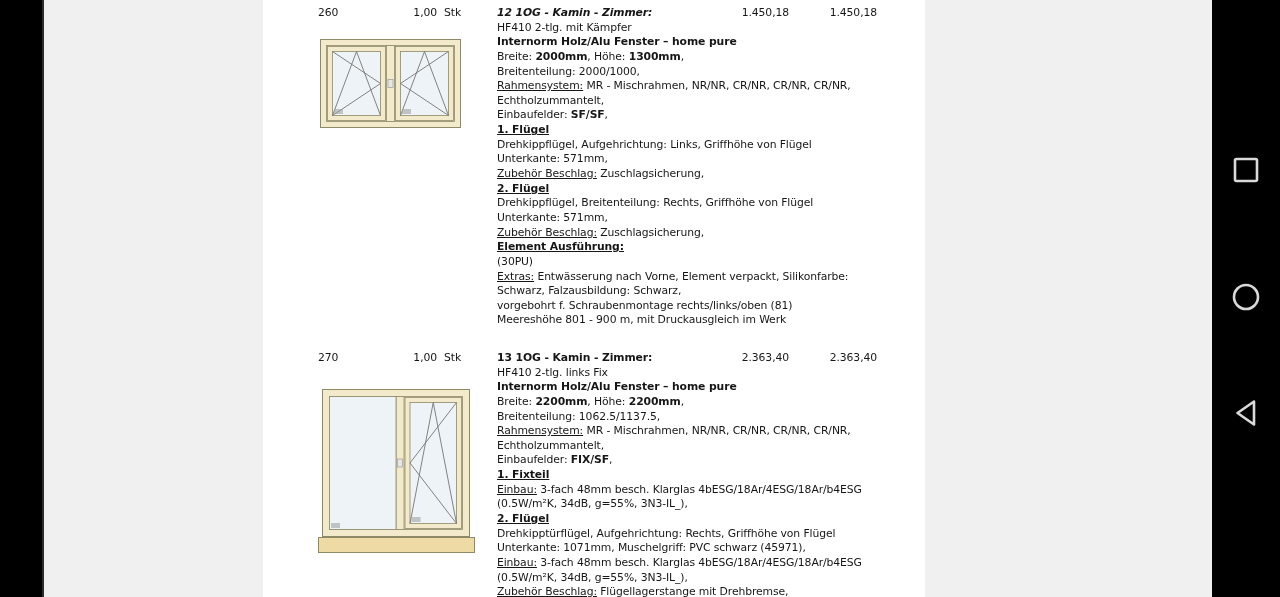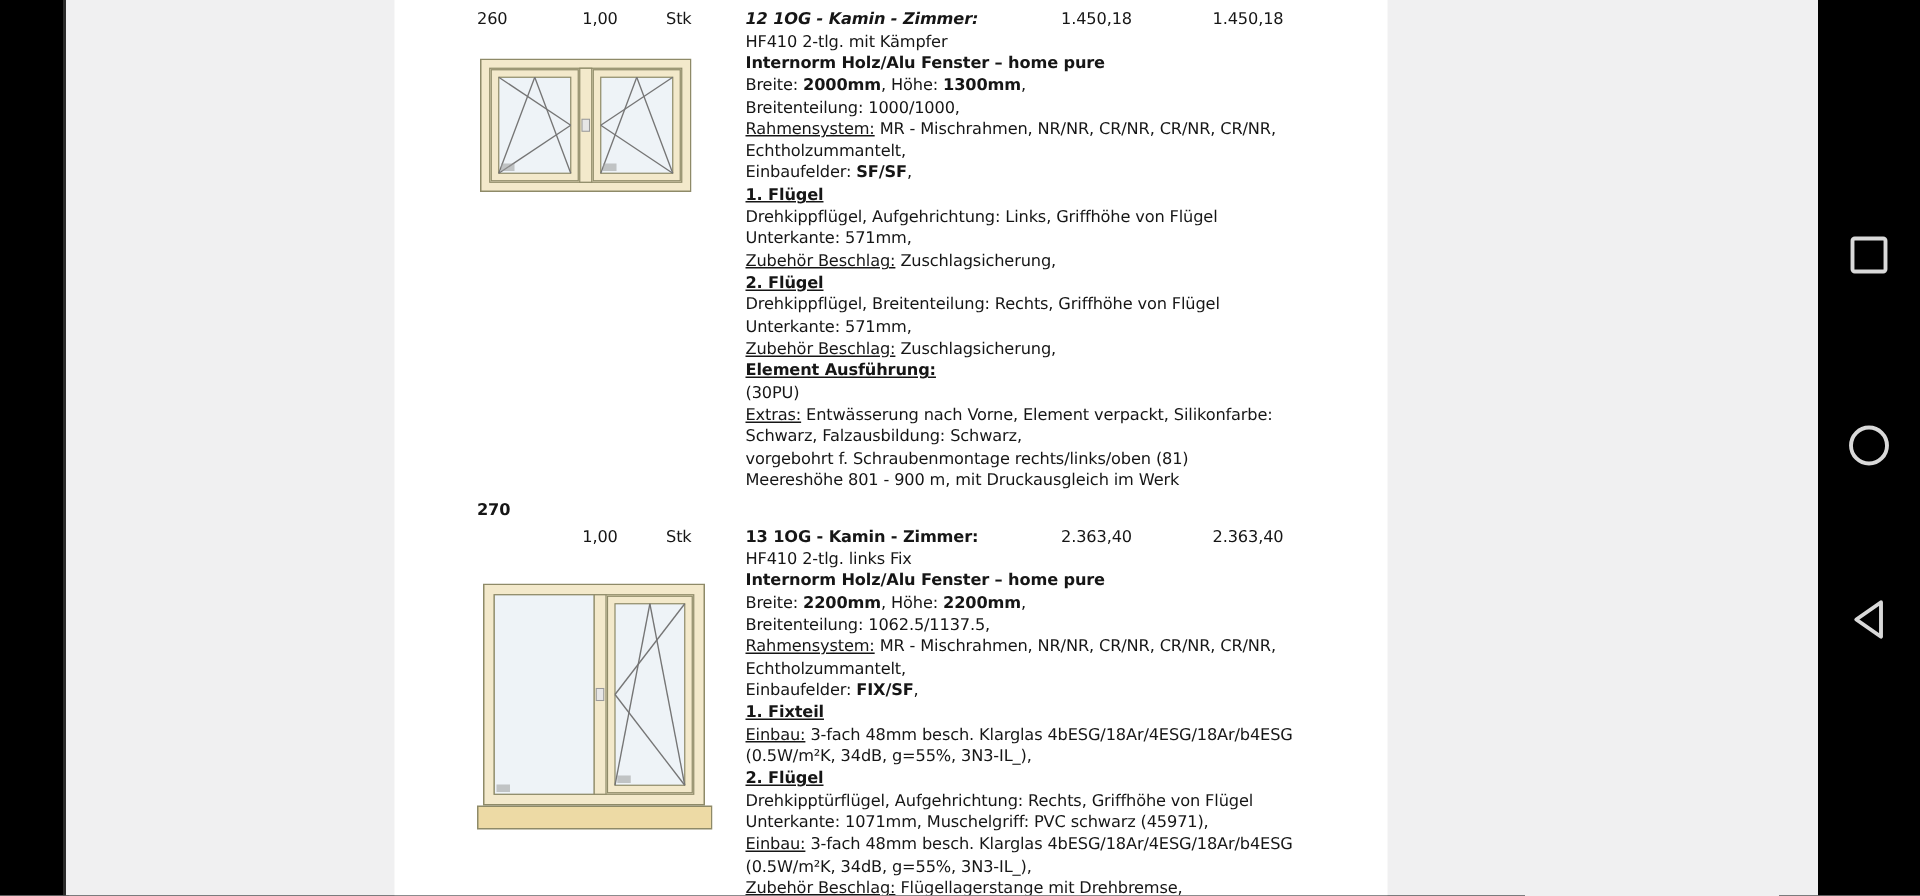--- a/index.html
+++ b/index.html
@@ -17,21 +17,21 @@
     position:absolute; left:46px; top:0; width:1166px; height:597px;
     background:#f0f0f1;
   }
   .doc-page {
     position:absolute; left:217px; top:0; width:662px; height:597px;
     background:#ffffff; overflow:hidden; color:#161616;
   }
   .abs { position:absolute; white-space:nowrap; }
   .doc-text { font-size:10.8px; line-height:14.65px; letter-spacing:-0.1px; }
   .bold { font-weight:bold; }
-  .tar { text-align:center; }
+  .tar { text-align:right; }
   .lines-block { position:absolute; }
   .doc-line { height:14.65px; line-height:14.65px; font-size:10.8px; letter-spacing:-0.1px; white-space:nowrap; }
   .seg-b { font-weight:bold; }
   .seg-u { text-decoration:underline; }
   .seg-bu { font-weight:bold; text-decoration:underline; }
   .nav-bar {
     position:absolute; right:0; top:0; width:68px; height:597px; background:#000;
   }
   .nav-btn {
     position:absolute; left:0; width:68px; height:56px; background:transparent;
@@ -51,21 +51,21 @@
         <div class="abs doc-text" style="left: 55px; top: 6px;">260</div>
         <div class="abs doc-text tar" style="left: 100px; width: 74px; top: 6px;">1,00</div>
         <div class="abs doc-text" style="left: 181px; top: 6px;">Stk</div>
         <div class="abs doc-text bold" style="left: 234px; top: 6px; font-style: italic;">12 1OG - Kamin - Zimmer:</div>
         <div class="abs doc-text tar" style="left: 410px; width: 116px; top: 6px;">1.450,18</div>
         <div class="abs doc-text tar" style="left: 524px; width: 90px; top: 6px;">1.450,18</div>
         <div class="lines-block" style="left: 234px; top: 20.65px;">
           <div class="doc-line"><span>HF410 2-tlg. mit Kämpfer</span></div>
           <div class="doc-line"><span class="seg-b">Internorm Holz/Alu Fenster – home pure</span></div>
           <div class="doc-line"><span>Breite: </span><span class="seg-b">2000mm</span><span>, Höhe: </span><span class="seg-b">1300mm</span><span>,</span></div>
-          <div class="doc-line"><span>Breitenteilung: 1000/1000,</span></div>
+          <div class="doc-line"><span>Breitenteilung: 2000/1000,</span></div>
           <div class="doc-line"><span class="seg-u">Rahmensystem:</span><span> MR - Mischrahmen, NR/NR, CR/NR, CR/NR, CR/NR,</span></div>
           <div class="doc-line"><span>Echtholzummantelt,</span></div>
           <div class="doc-line"><span>Einbaufelder: </span><span class="seg-b">SF/SF</span><span>,</span></div>
           <div class="doc-line"><span class="seg-bu">1. Flügel</span></div>
           <div class="doc-line"><span>Drehkippflügel, Aufgehrichtung: Links, Griffhöhe von Flügel</span></div>
           <div class="doc-line"><span>Unterkante: 571mm,</span></div>
           <div class="doc-line"><span class="seg-u">Zubehör Beschlag:</span><span> Zuschlagsicherung,</span></div>
           <div class="doc-line"><span class="seg-bu">2. Flügel</span></div>
           <div class="doc-line"><span>Drehkippflügel, Breitenteilung: Rechts, Griffhöhe von Flügel</span></div>
           <div class="doc-line"><span>Unterkante: 571mm,</span></div>
@@ -90,21 +90,21 @@
           <rect x="14" y="70" width="9" height="5" fill="#9a9a9a" opacity="0.55"></rect>
           <rect x="75.5" y="7.5" width="58" height="74" fill="#f3e9cb" stroke="#8e8a68" stroke-width="0.8"></rect>
           <rect x="80.5" y="12.5" width="48" height="64" fill="#eef3f7" stroke="#8e8a68" stroke-width="0.8"></rect>
           <line x1="80.5" y1="76.5" x2="104.5" y2="12.5" stroke="#757575" stroke-width="0.9"></line>
           <line x1="128.5" y1="76.5" x2="104.5" y2="12.5" stroke="#757575" stroke-width="0.9"></line>
           <line x1="128.5" y1="12.5" x2="80.5" y2="44.5" stroke="#757575" stroke-width="0.9"></line>
           <line x1="128.5" y1="76.5" x2="80.5" y2="44.5" stroke="#757575" stroke-width="0.9"></line>
           <rect x="82" y="70" width="9" height="5" fill="#9a9a9a" opacity="0.55"></rect>
           <rect x="68" y="40.5" width="5" height="8" fill="#e6e6e6" stroke="#9a9a9a" stroke-width="0.7"></rect>
         </svg>
-        <div class="abs doc-text" style="left: 55px; top: 333px; font-weight: bold;">270</div>
+        <div class="abs doc-text" style="left: 55px; top: 351px;">270</div>
         <div class="abs doc-text tar" style="left: 100px; width: 74px; top: 351px;">1,00</div>
         <div class="abs doc-text" style="left: 181px; top: 351px;">Stk</div>
         <div class="abs doc-text bold" style="left: 234px; top: 351px;">13 1OG - Kamin - Zimmer:</div>
         <div class="abs doc-text tar" style="left: 410px; width: 116px; top: 351px;">2.363,40</div>
         <div class="abs doc-text tar" style="left: 524px; width: 90px; top: 351px;">2.363,40</div>
         <div class="lines-block" style="left: 234px; top: 365.65px;">
           <div class="doc-line"><span>HF410 2-tlg. links Fix</span></div>
           <div class="doc-line"><span class="seg-b">Internorm Holz/Alu Fenster – home pure</span></div>
           <div class="doc-line"><span>Breite: </span><span class="seg-b">2200mm</span><span>, Höhe: </span><span class="seg-b">2200mm</span><span>,</span></div>
           <div class="doc-line"><span>Breitenteilung: 1062.5/1137.5,</span></div>

